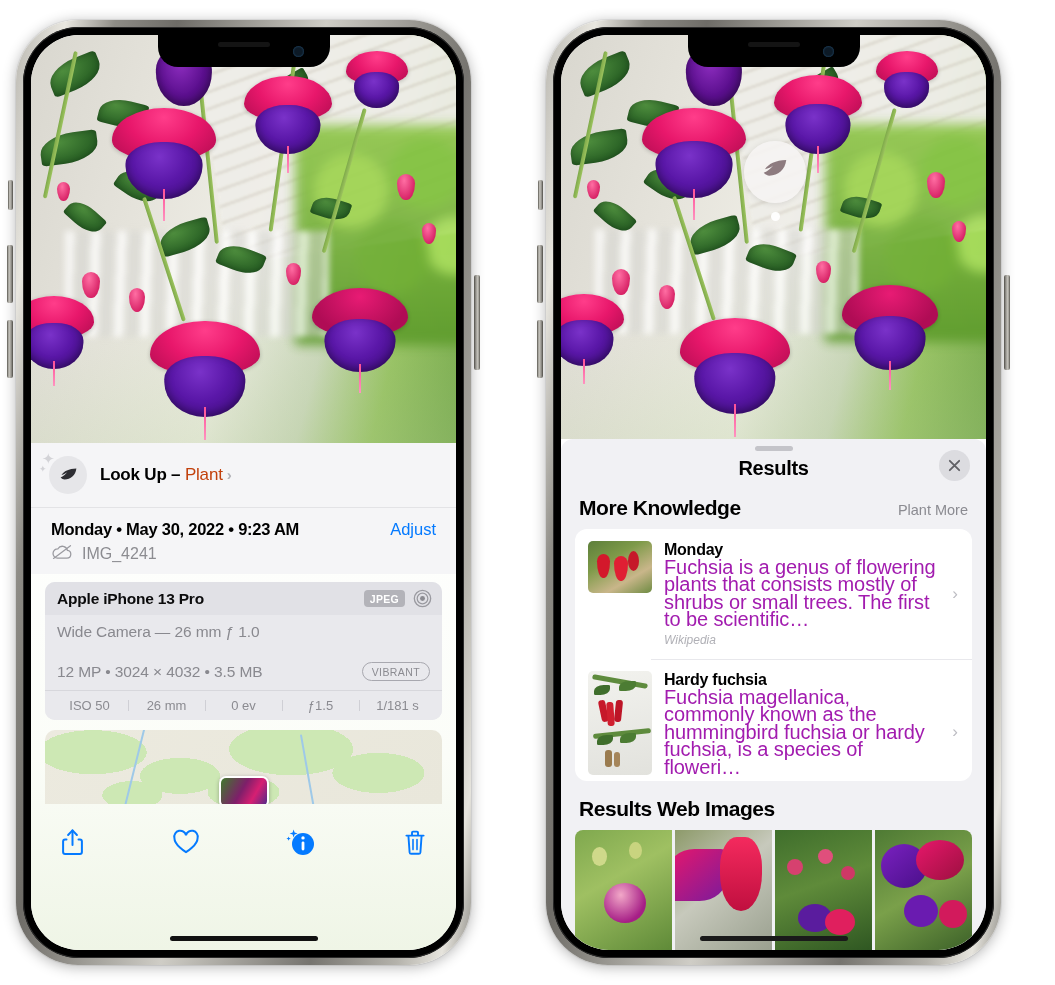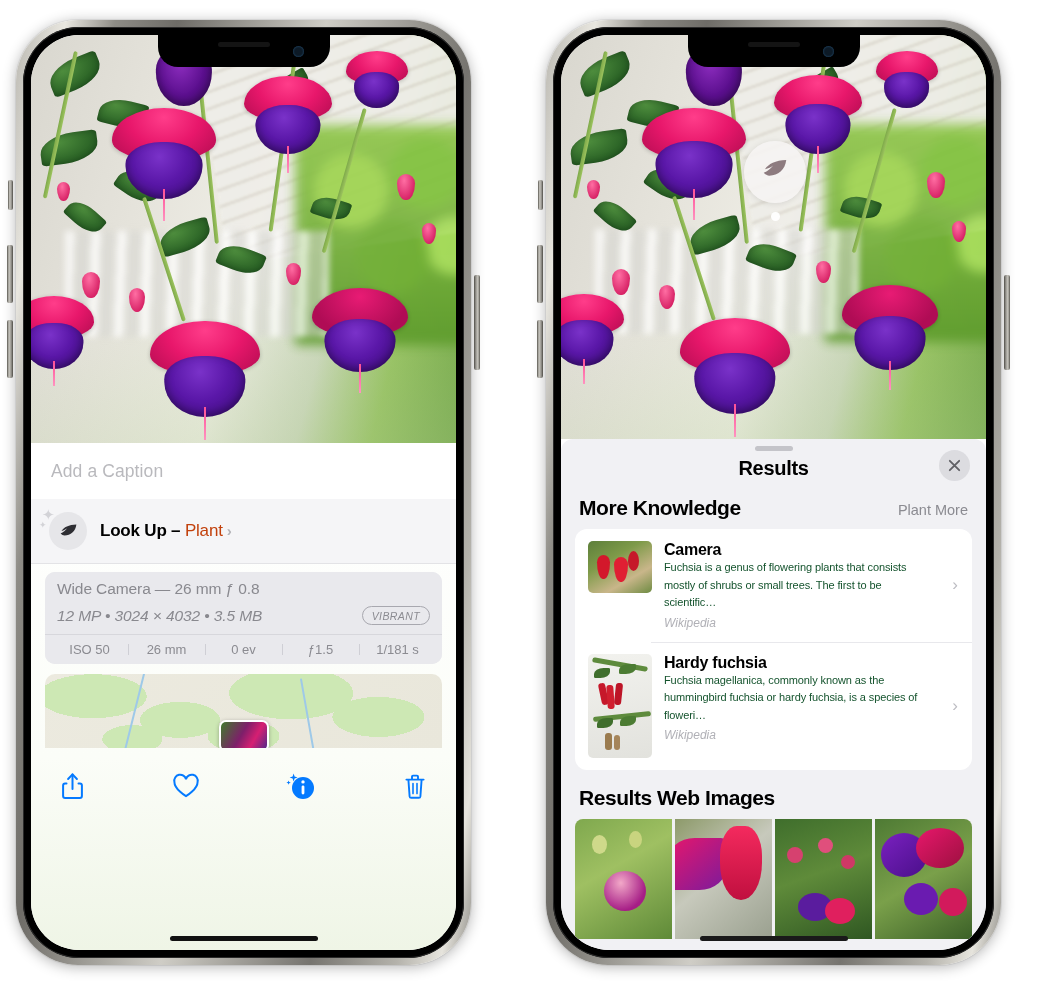--- a/index.html
+++ b/index.html
@@ -180,21 +180,21 @@
   }
   .exif-dev { font-weight:700; color:#0b0b0c; font-size:15.5px; letter-spacing:-.2px; }
   .exif-head-right { display:flex; align-items:center; gap:8px; }
   .pill-jpeg {
     background:#b3b3b9; color:#fff; font-size:10.5px; font-weight:700;
     padding: 2.5px 6px; border-radius:4px; letter-spacing:.3px;
   }
   .lens-ico { width:19px; height:19px; }
   .exif-body { padding: 8px 12px 9px 12px; background:#e9e9ed; }
   .exif-l1 { color:#89898f; font-size:15.5px; letter-spacing:-.1px; }
-  .exif-l2row { display:flex; align-items:center; justify-content:space-between; margin-top:8px;font-style:italic; }
+  .exif-l2row { display:flex; align-items:center; justify-content:space-between; margin-top:21px; }
   .exif-l2 { color:#89898f; font-size:15.5px; letter-spacing:-.1px; }
   .pill-vibrant {
     border:1px solid #a8a8af; color:#8b8b91; font-size:10.5px;
     padding: 2.5px 9px; border-radius:11px; letter-spacing:.4px;
   }
   .exif-foot {
     display:flex; align-items:center; border-top:1px solid #d7d7dc;
     padding: 7px 6px; background:#e9e9ed;
   }
   .exif-cell { flex:1; text-align:center; color:#8b8b91; font-size:13px; position:relative; }
@@ -275,21 +275,21 @@
 
   .kcard { margin: 0 14px; background:#fff; border-radius:12px; overflow:hidden; }
   .krow { display:flex; align-items:flex-start; gap:12px; padding: 12px 12px 12px 13px; position:relative; }
   .krow + .krow::before {
     content:""; position:absolute; left:76px; right:0; top:0; height:1px; background:#e8e8ec;
   }
   .kthumb { width:64px; height:52px; border-radius:5px; overflow:hidden; flex:0 0 auto; position:relative; }
   .kthumb.tall { height:104px; }
   .kbody { flex:1; min-width:0; padding-right:4px; }
   .ktitle { font-size:16px; font-weight:700; color:#000; letter-spacing:-.25px; margin-bottom:1px; }
-  .kdesc { font-size:11px; line-height:17.5px; color:#14532d; letter-spacing:-.1px; }
+  .kdesc { font-size:20px; line-height:17.5px; color:#a21caf; letter-spacing:-.1px; }
   .ksrc { font-size:12px; color:#b0b0b6; margin-top:4px;font-style:italic; }
   .kchev { align-self:center; color:#bdbdc3; font-size:17px; flex:0 0 auto; padding-right:2px; }
 
   .web-head { padding: 16px 18px 9px 18px; }
   .web-strip { display:flex; gap:3px; padding: 0 14px; }
   .web-thumb { flex:1; height:120px; border-radius:0; overflow:hidden; position:relative; }
   .web-thumb:first-child { border-top-left-radius:8px; }
   .web-thumb:last-child  { border-top-right-radius:8px; }
 </style>
 </head>
@@ -368,39 +368,64 @@
           <div class="bud" style="left:12%; top:58%; width:18px; height:26px;"></div>
           <div class="bud" style="left:23%; top:62%; width:16px; height:24px;"></div>
           <div class="bud" style="left:60%; top:56%; width:15px; height:22px;"></div>
           <div class="bud" style="left:86%; top:34%; width:18px; height:26px;"></div>
           <div class="bud" style="left:92%; top:46%; width:14px; height:21px;"></div>
           <div class="bud" style="left:6%;  top:36%; width:13px; height:19px;"></div>
         </div>
 
         <div class="info-sheet" style="top:408px;">
 
-          <div class="caption-row">
-            <span class="caption-ph">Add a Caption</span>
-          </div>
 
           <div class="lookup-row">
             <span class="lookup-badge">
               <span class="spk1">✦</span>
               <span class="spk2">✦</span>
               <svg width="21" height="21" viewBox="0 0 24 24" aria-hidden="true">
                 <path d="M21 4c-1 8-6.5 12.5-13.5 12.5C6 16.5 4.2 15.6 3 14.2 6 13 8.5 11 10.5 8.4 8.9 9.7 6.7 10.8 4 11.4 6.6 7.2 12.4 4.2 21 4z" fill="#2e2e33"></path>
               </svg>
             </span>
             <span class="lookup-text"><span>Look Up – </span><span class="sub">Plant</span><span class="chev">›</span></span>
           </div>
 
+          <div class="datetime-block">
+            <div class="dt-line">
+              <span class="dt-text">Monday • May 30, 2022 • 9:23 AM</span>
+              <span class="adjust">Adjust</span>
+            </div>
+            <div class="fname-line">
+              <span>
+                <svg width="22" height="16" viewBox="0 0 26 18" aria-hidden="true">
+                  <path d="M7.6 16.2h11.2a4.6 4.6 0 0 0 .6-9.16A6.1 6.1 0 0 0 8.2 5.2a4.9 4.9 0 0 0-.6 11z" fill="none" stroke="#9a9aa0" stroke-width="1.5"></path>
+                  <line x1="3" y1="16.6" x2="23" y2="1.6" stroke="#9a9aa0" stroke-width="1.5" stroke-linecap="round"></line>
+                </svg>
+              </span>
+              <span class="fname">IMG_4241</span>
+            </div>
+          </div>
 
           <div class="exif-card">
+            <div class="exif-head">
+              <span class="exif-dev">Apple iPhone 13 Pro</span>
+              <span class="exif-head-right">
+                <span class="pill-jpeg">JPEG</span>
+                <span class="lens-ico">
+                  <svg width="19" height="19" viewBox="0 0 20 20" aria-hidden="true">
+                    <circle cx="10" cy="10" r="8.6" fill="none" stroke="#9a9aa0" stroke-width="1.4"></circle>
+                    <circle cx="10" cy="10" r="5.6" fill="none" stroke="#9a9aa0" stroke-width="1.3"></circle>
+                    <circle cx="10" cy="10" r="2.6" fill="#8b8b91"></circle>
+                  </svg>
+                </span>
+              </span>
+            </div>
             <div class="exif-body">
-              <div class="exif-l1">Wide Camera — 26 mm ƒ 0.8</div>
+              <div class="exif-l1">Wide Camera — 26 mm ƒ 1.0</div>
               <div class="exif-l2row">
                 <span class="exif-l2">12 MP • 3024 × 4032 • 3.5 MB</span>
                 <span class="pill-vibrant">VIBRANT</span>
               </div>
             </div>
             <div class="exif-foot">
               <span class="exif-cell">ISO 50</span>
               <span class="exif-cell">26 mm</span>
               <span class="exif-cell">0 ev</span>
               <span class="exif-cell">ƒ1.5</span>
@@ -558,21 +583,21 @@
           </div>
 
           <div class="kcard">
             <div class="krow">
               <span class="kthumb" style="background:linear-gradient(150deg,#5d7f3a 0%,#7e9a49 35%,#c9b68a 70%,#6e8b42 100%);">
                 <span style="position:absolute;left:14%;top:26%;width:13px;height:24px;border-radius:50% 50% 45% 45%/30% 30% 70% 70%;background:#d3182b;"></span>
                 <span style="position:absolute;left:40%;top:30%;width:14px;height:25px;border-radius:50% 50% 45% 45%/30% 30% 70% 70%;background:#e01f33;"></span>
                 <span style="position:absolute;left:62%;top:20%;width:11px;height:20px;border-radius:50%;background:#c6182a;"></span>
               </span>
               <span class="kbody">
-                <span class="ktitle">Camera</span>
+                <span class="ktitle">Monday</span>
                 <span class="kdesc" style="display:block;">Fuchsia is a genus of flowering plants that consists mostly of shrubs or small trees. The first to be scientific…</span>
                 <span class="ksrc" style="display:block;">Wikipedia</span>
               </span>
               <span class="kchev">›</span>
             </div>
 
             <div class="krow">
               <span class="kthumb tall" style="background:linear-gradient(170deg,#f2f2ee,#e2e2dd);">
                 <span style="position:absolute;left:6%;top:8%;width:56px;height:5px;background:#5e8b3d;transform:rotate(10deg);border-radius:3px;"></span>
                 <span style="position:absolute;left:10%;top:14%;width:16px;height:10px;border-radius:60% 10%;background:#3f6e2c;"></span>

